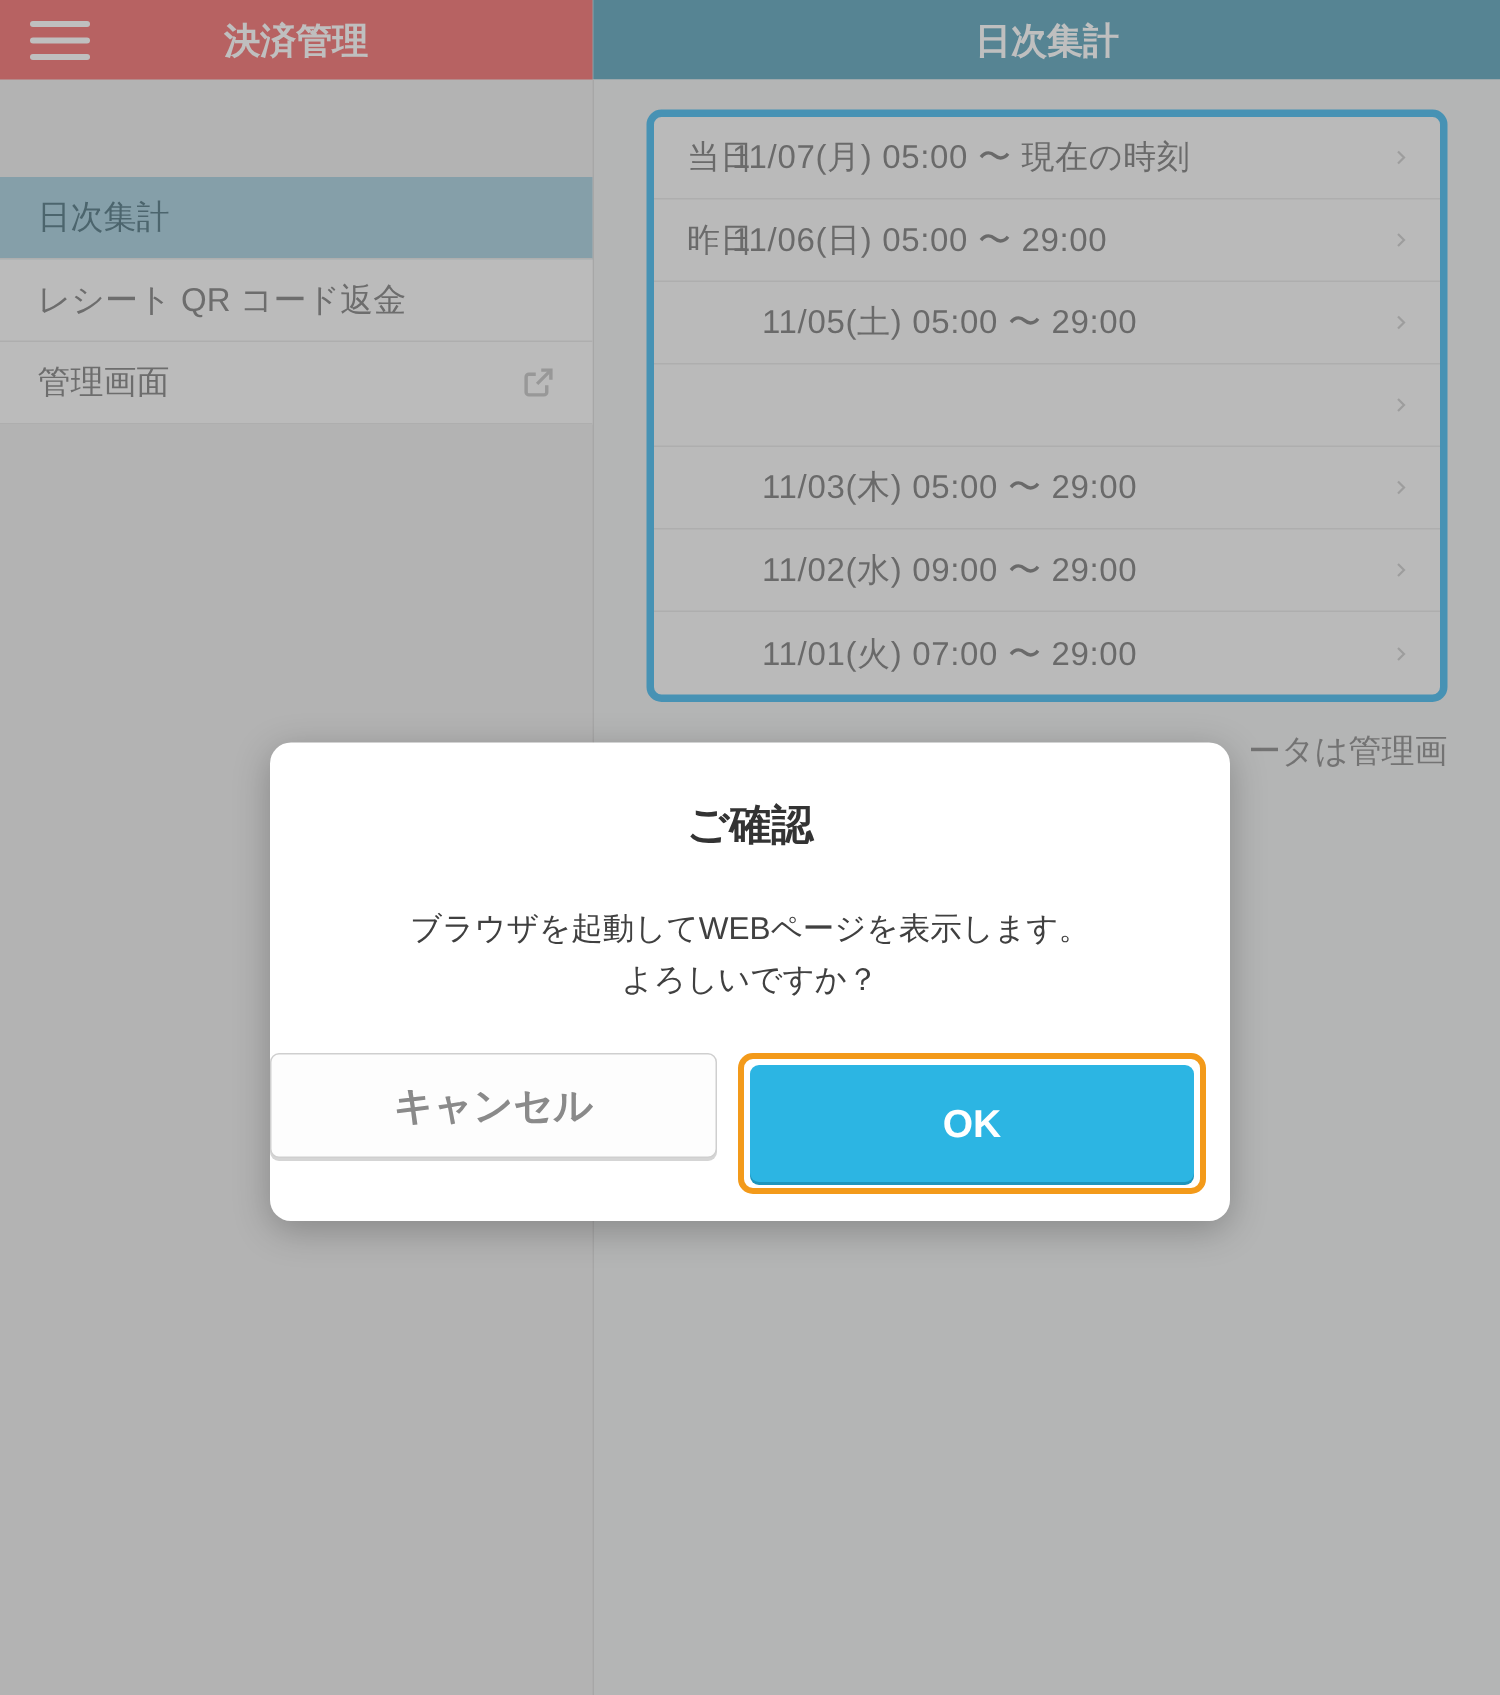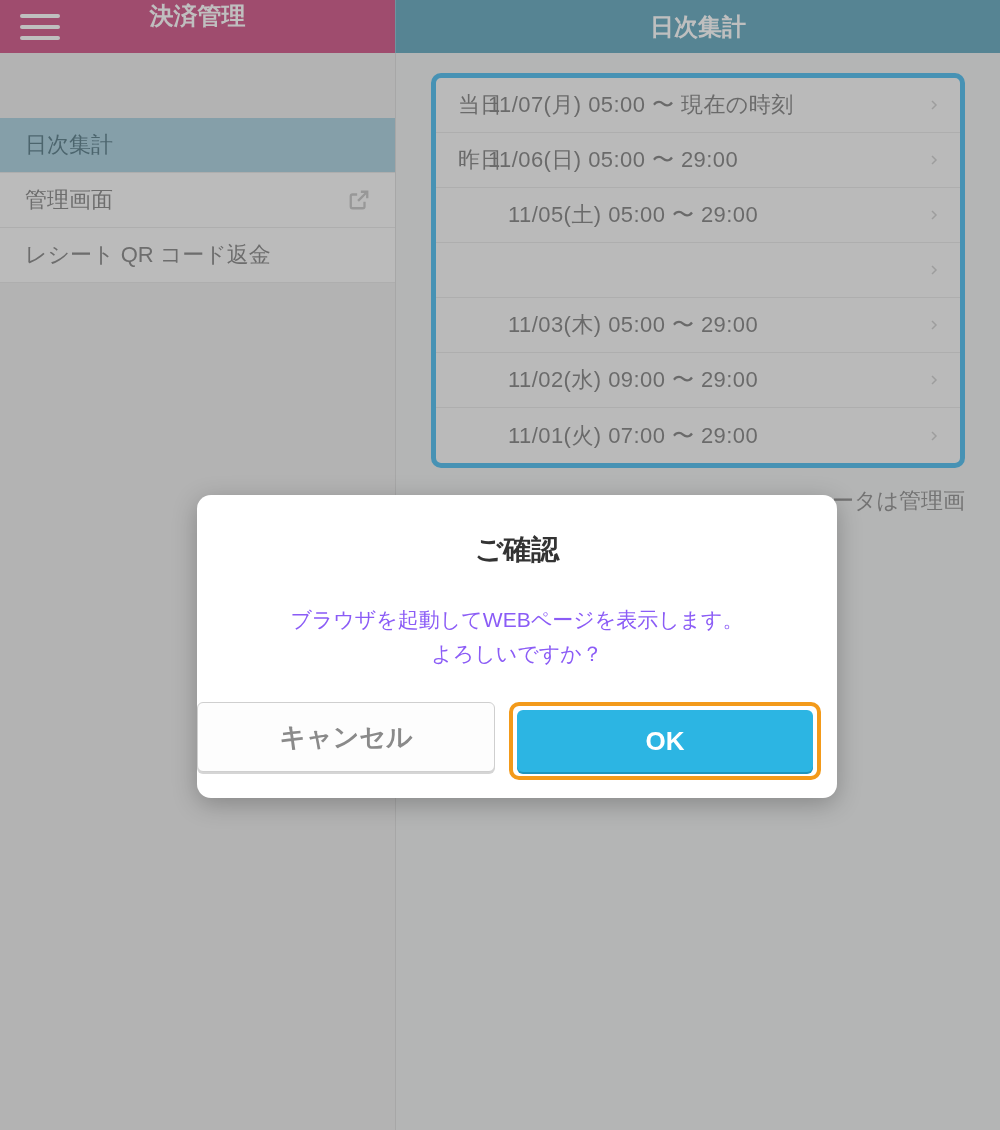--- a/index.html
+++ b/index.html
@@ -1,19 +1,19 @@
 <!DOCTYPE html>
 <html><head>
 <meta charset="utf-8">
 <style>
   * { box-sizing: border-box; margin: 0; padding: 0; }
   html, body { width: 1000px; height: 1130px; font-family: -apple-system, "Hiragino Sans", "Hiragino Kaku Gothic ProN", Meiryo, sans-serif; background:#e7e7e7; overflow:hidden;}
   .root { position:relative; width:1000px; height:1130px; }
   .headers { display:flex; }
-  .hdr-left { width:395px; height:53px; background:#be185d; color:#fff; display:flex; font-size:24px; font-weight:600; position:relative;}
+  .hdr-left { width:395px; height:53px; background:#ef4444; color:#fff; display:flex; align-items:center; font-size:24px; font-weight:600; position:relative;}
   .hdr-left .title { flex:1; text-align:center; }
   .hamburger { position:absolute; left:20px; top:14px; width:40px; height:26px; }
   .hamburger span { display:block; height:4px; background:#fff; border-radius:2px; }
   .hamburger span + span { margin-top:7px; }
   .hdr-right { flex:1; height:53px; background:#2c89a6; color:#fff; display:flex; align-items:center; justify-content:center; font-size:24px; font-weight:600; border-left:1px solid rgba(255,255,255,0.25);}
   .body { display:flex; height:calc(1130px - 53px);}
   .sidebar { width:395px; background:#e7e7e7; }
   .sidebar .spacer { height:65px; }
   .side-item { height:55px; display:flex; align-items:center; padding-left:25px; padding-right:25px; font-size:22px; color:#5a5a5a; background:#f7f7f7; border-bottom:1px solid #ddd; position:relative;}
   .side-item.active { background:#8bbfd3; color:#184a5b; }
@@ -26,28 +26,28 @@
   .row:last-child { border-bottom:none;}
   .row .prefix { width:50px; padding-left:22px; white-space:nowrap; }
   .row.labelled .prefix {  }
   .row .date { padding-left:22px; flex:1; letter-spacing:0.02em;}
   .row.labelled .date { padding-left:2px;}
   .chevron { position:absolute; right:20px; top:50%; transform:translateY(-50%); width:12px; height:20px; }
   .footnote { margin-top:18px; font-size:22px; color:#666; text-align:right;}
   
   .dim { position:absolute; inset:0; background:rgba(128,128,128,0.50);}
   
-  .dialog { position:absolute; left:197px; top:495px; width:640px; background:#fff; border-radius:14px; box-shadow:0 6px 24px rgba(0,0,0,0.25);}
+  .dialog { position:absolute; left:180px; top:495px; width:640px; background:#fff; border-radius:14px; box-shadow:0 6px 24px rgba(0,0,0,0.25);}
   .dialog .dtitle { text-align:center; font-size:28px; font-weight:700; color:#333; margin-top:36px;}
-  .dialog .dmsg { text-align:center; font-size:21px; color:#8b5cf6; margin-top:34px; line-height:1.6;}
+  .dialog .dmsg { text-align:center; font-size:21px; color:#404040; margin-top:34px; line-height:1.6;}
   .dialog .dbtns { display:flex; gap:14px; padding:32px 16px 18px 0;}
   .btn { flex:1; height:70px; border-radius:6px; display:flex; align-items:center; justify-content:center; font-size:26px; font-weight:700;}
   .btn-cancel { background:#fdfdfd; border:1px solid #cfcfcf; color:#8a8a8a; box-shadow:0 2px 0 #d5d5d5;}
   .ok-wrap { flex:1; border:4px solid #f39a1a; border-radius:10px; padding:4px;}
-  .btn-ok { width:100%; height:62px; background:#2cb5e3; color:#fff; border-radius:6px; display:flex; align-items:center; justify-content:center; font-size:26px; font-weight:700; box-shadow:0 2px 0 #1e95bc;}
+  .btn-ok { width:100%; height:78px; background:#2cb5e3; color:#fff; border-radius:6px; display:flex; align-items:center; justify-content:center; font-size:26px; font-weight:700; box-shadow:0 2px 0 #1e95bc;}
 </style>
 </head>
 <body>
 <div class="root">
 
   <div class="headers">
     <div class="hdr-left">
       <div class="hamburger">
         <span></span>
           <span></span>
@@ -61,29 +61,29 @@
   </div>
 
   <div class="body">
 
     <div class="sidebar">
       <div class="spacer"></div>
       <div class="side-item active">
         <span class="label">日次集計</span>
       </div>
       <div class="side-item">
+        <span class="label">レシート QR コード返金</span>
+      </div>
+      <div class="side-item">
         <span class="label">管理画面</span>
         <svg class="ext-icon" viewBox="0 0 24 24" fill="none" stroke="#777" stroke-width="2.5">
           <path d="M14 3h7v7"></path>
             <path d="M21 3l-10 10"></path>
             <path d="M18 14v5a2 2 0 0 1-2 2H5a2 2 0 0 1-2-2V8a2 2 0 0 1 2-2h5"></path>
         </svg>
-      </div>
-      <div class="side-item">
-        <span class="label">レシート QR コード返金</span>
       </div>
     </div>
 
     <div class="main">
       <div class="list">
         <div class="row labelled">
           <span class="prefix">当日</span>
           <span class="date">11/07(月) 05:00 〜 現在の時刻</span>
           <svg class="chevron" viewBox="0 0 24 24" fill="none" stroke="#bbb" stroke-width="3">
               <polyline points="8 4 16 12 8 20"></polyline>

